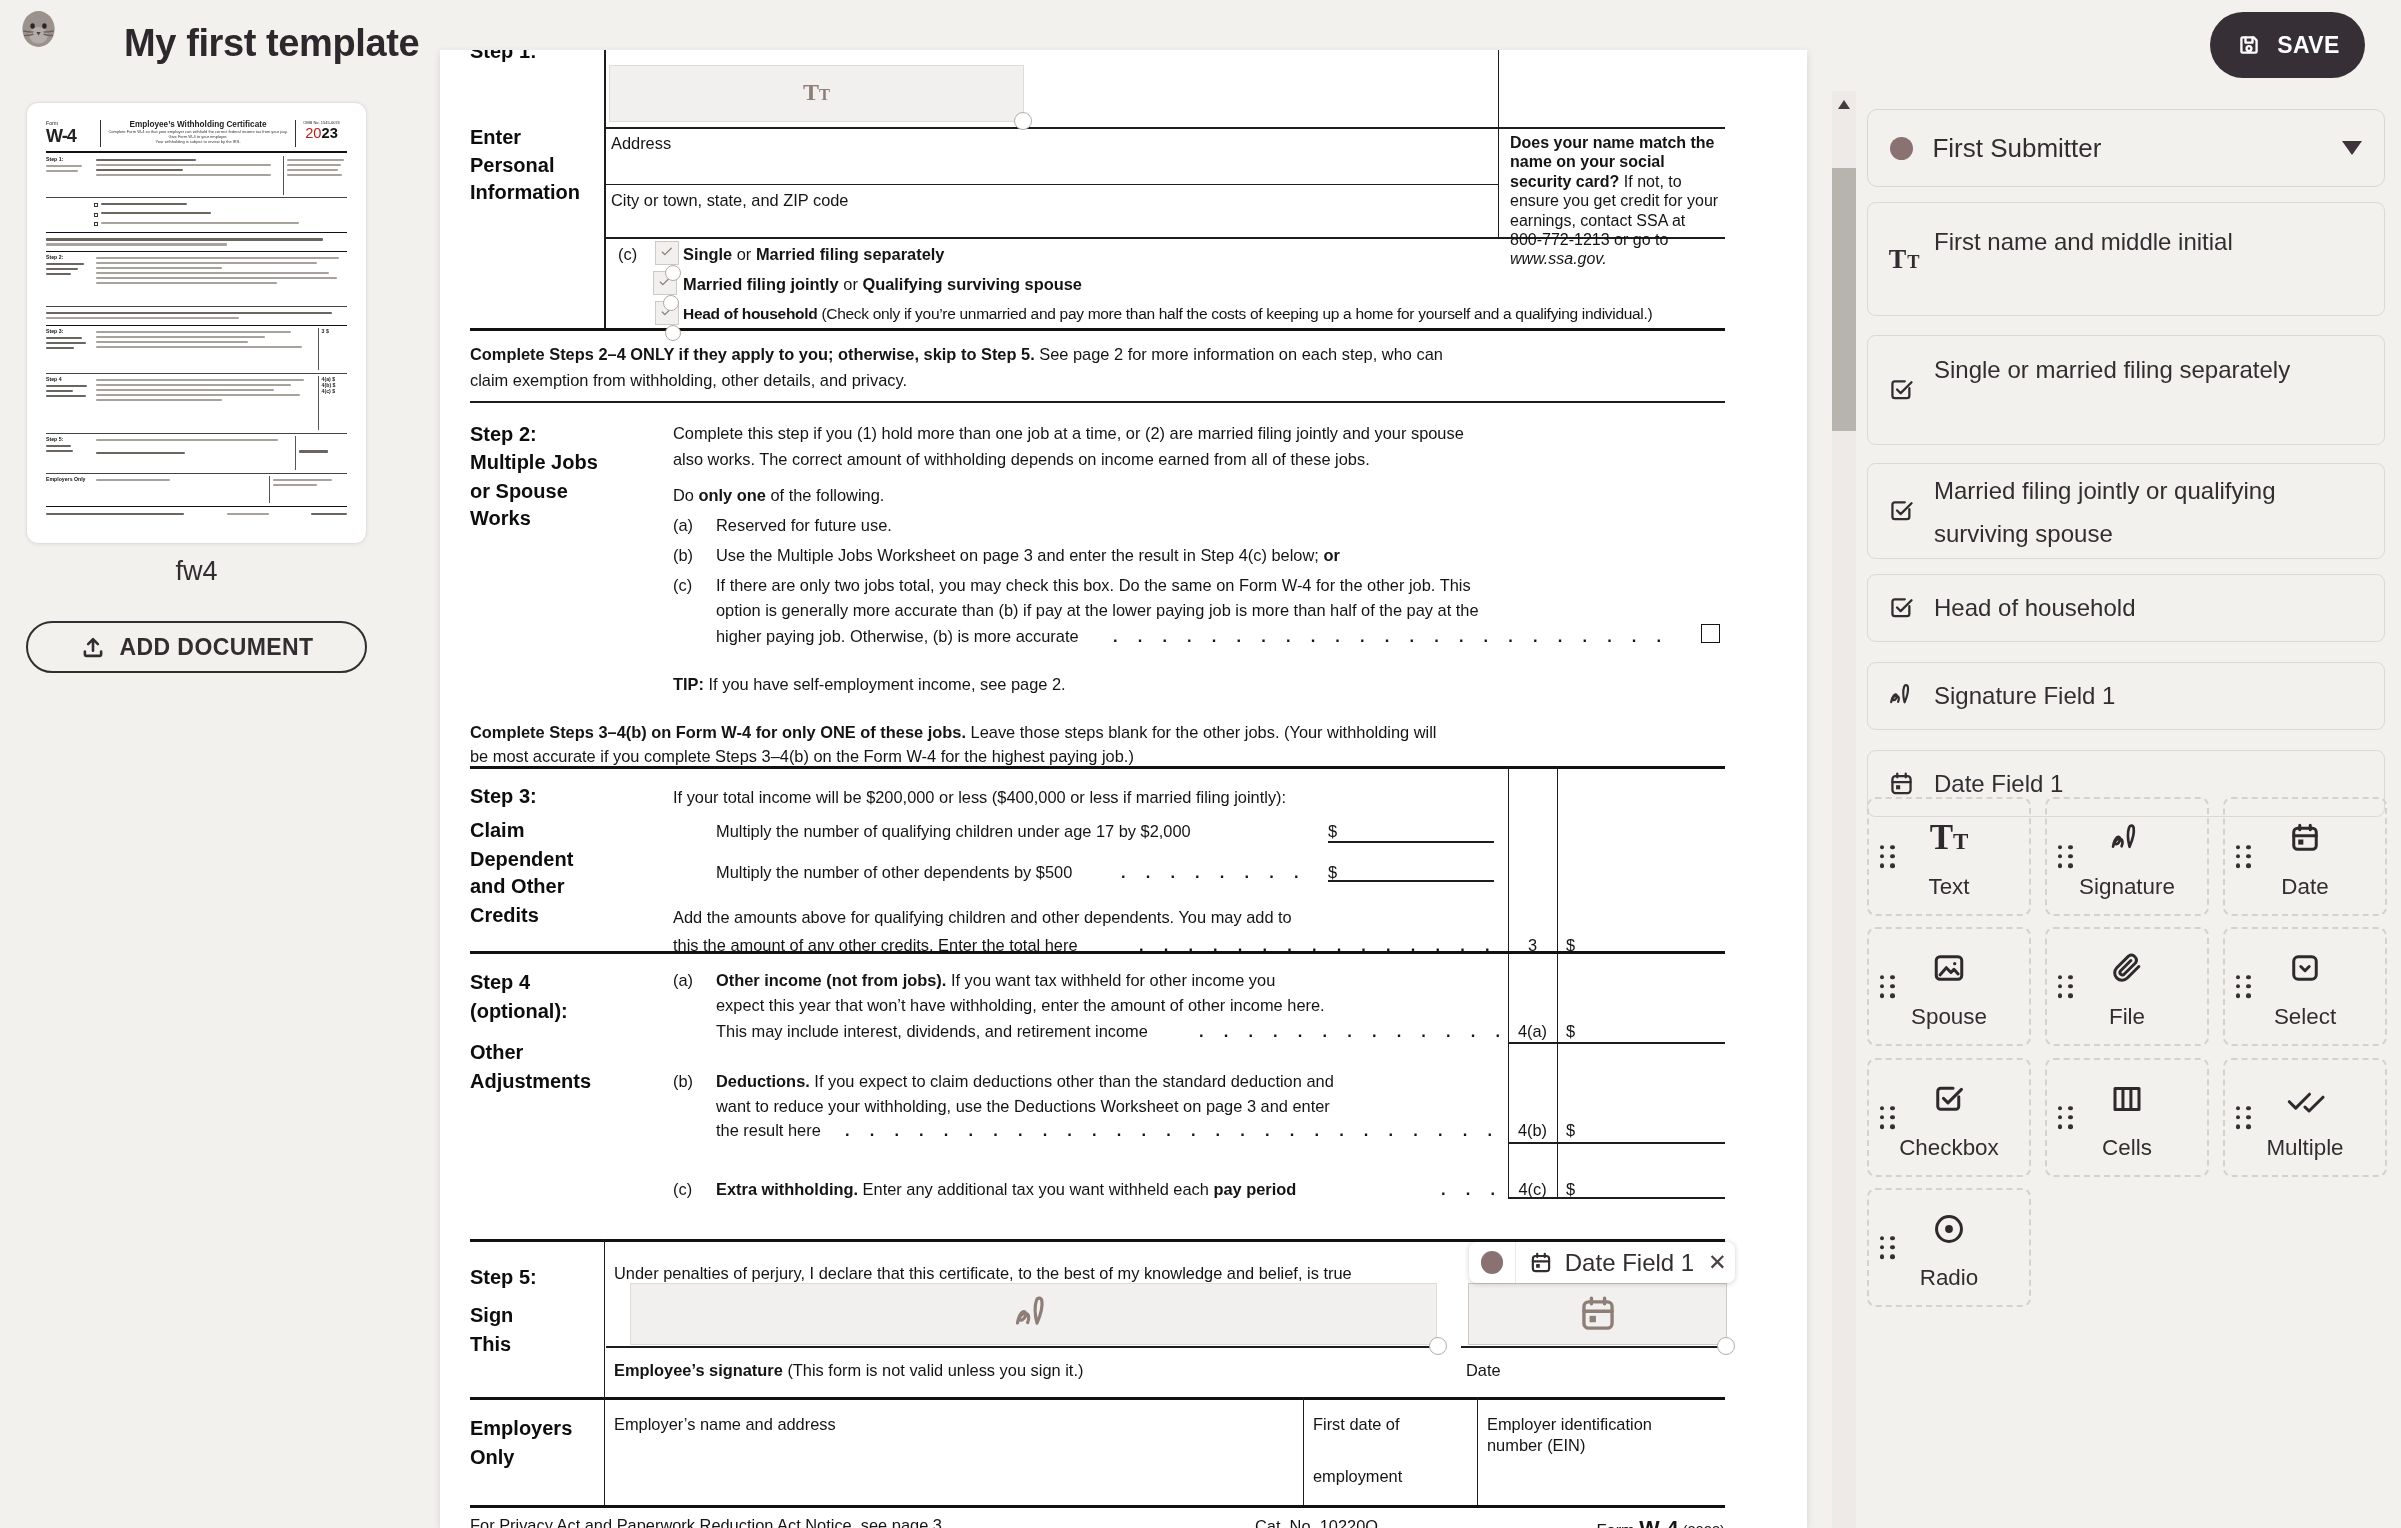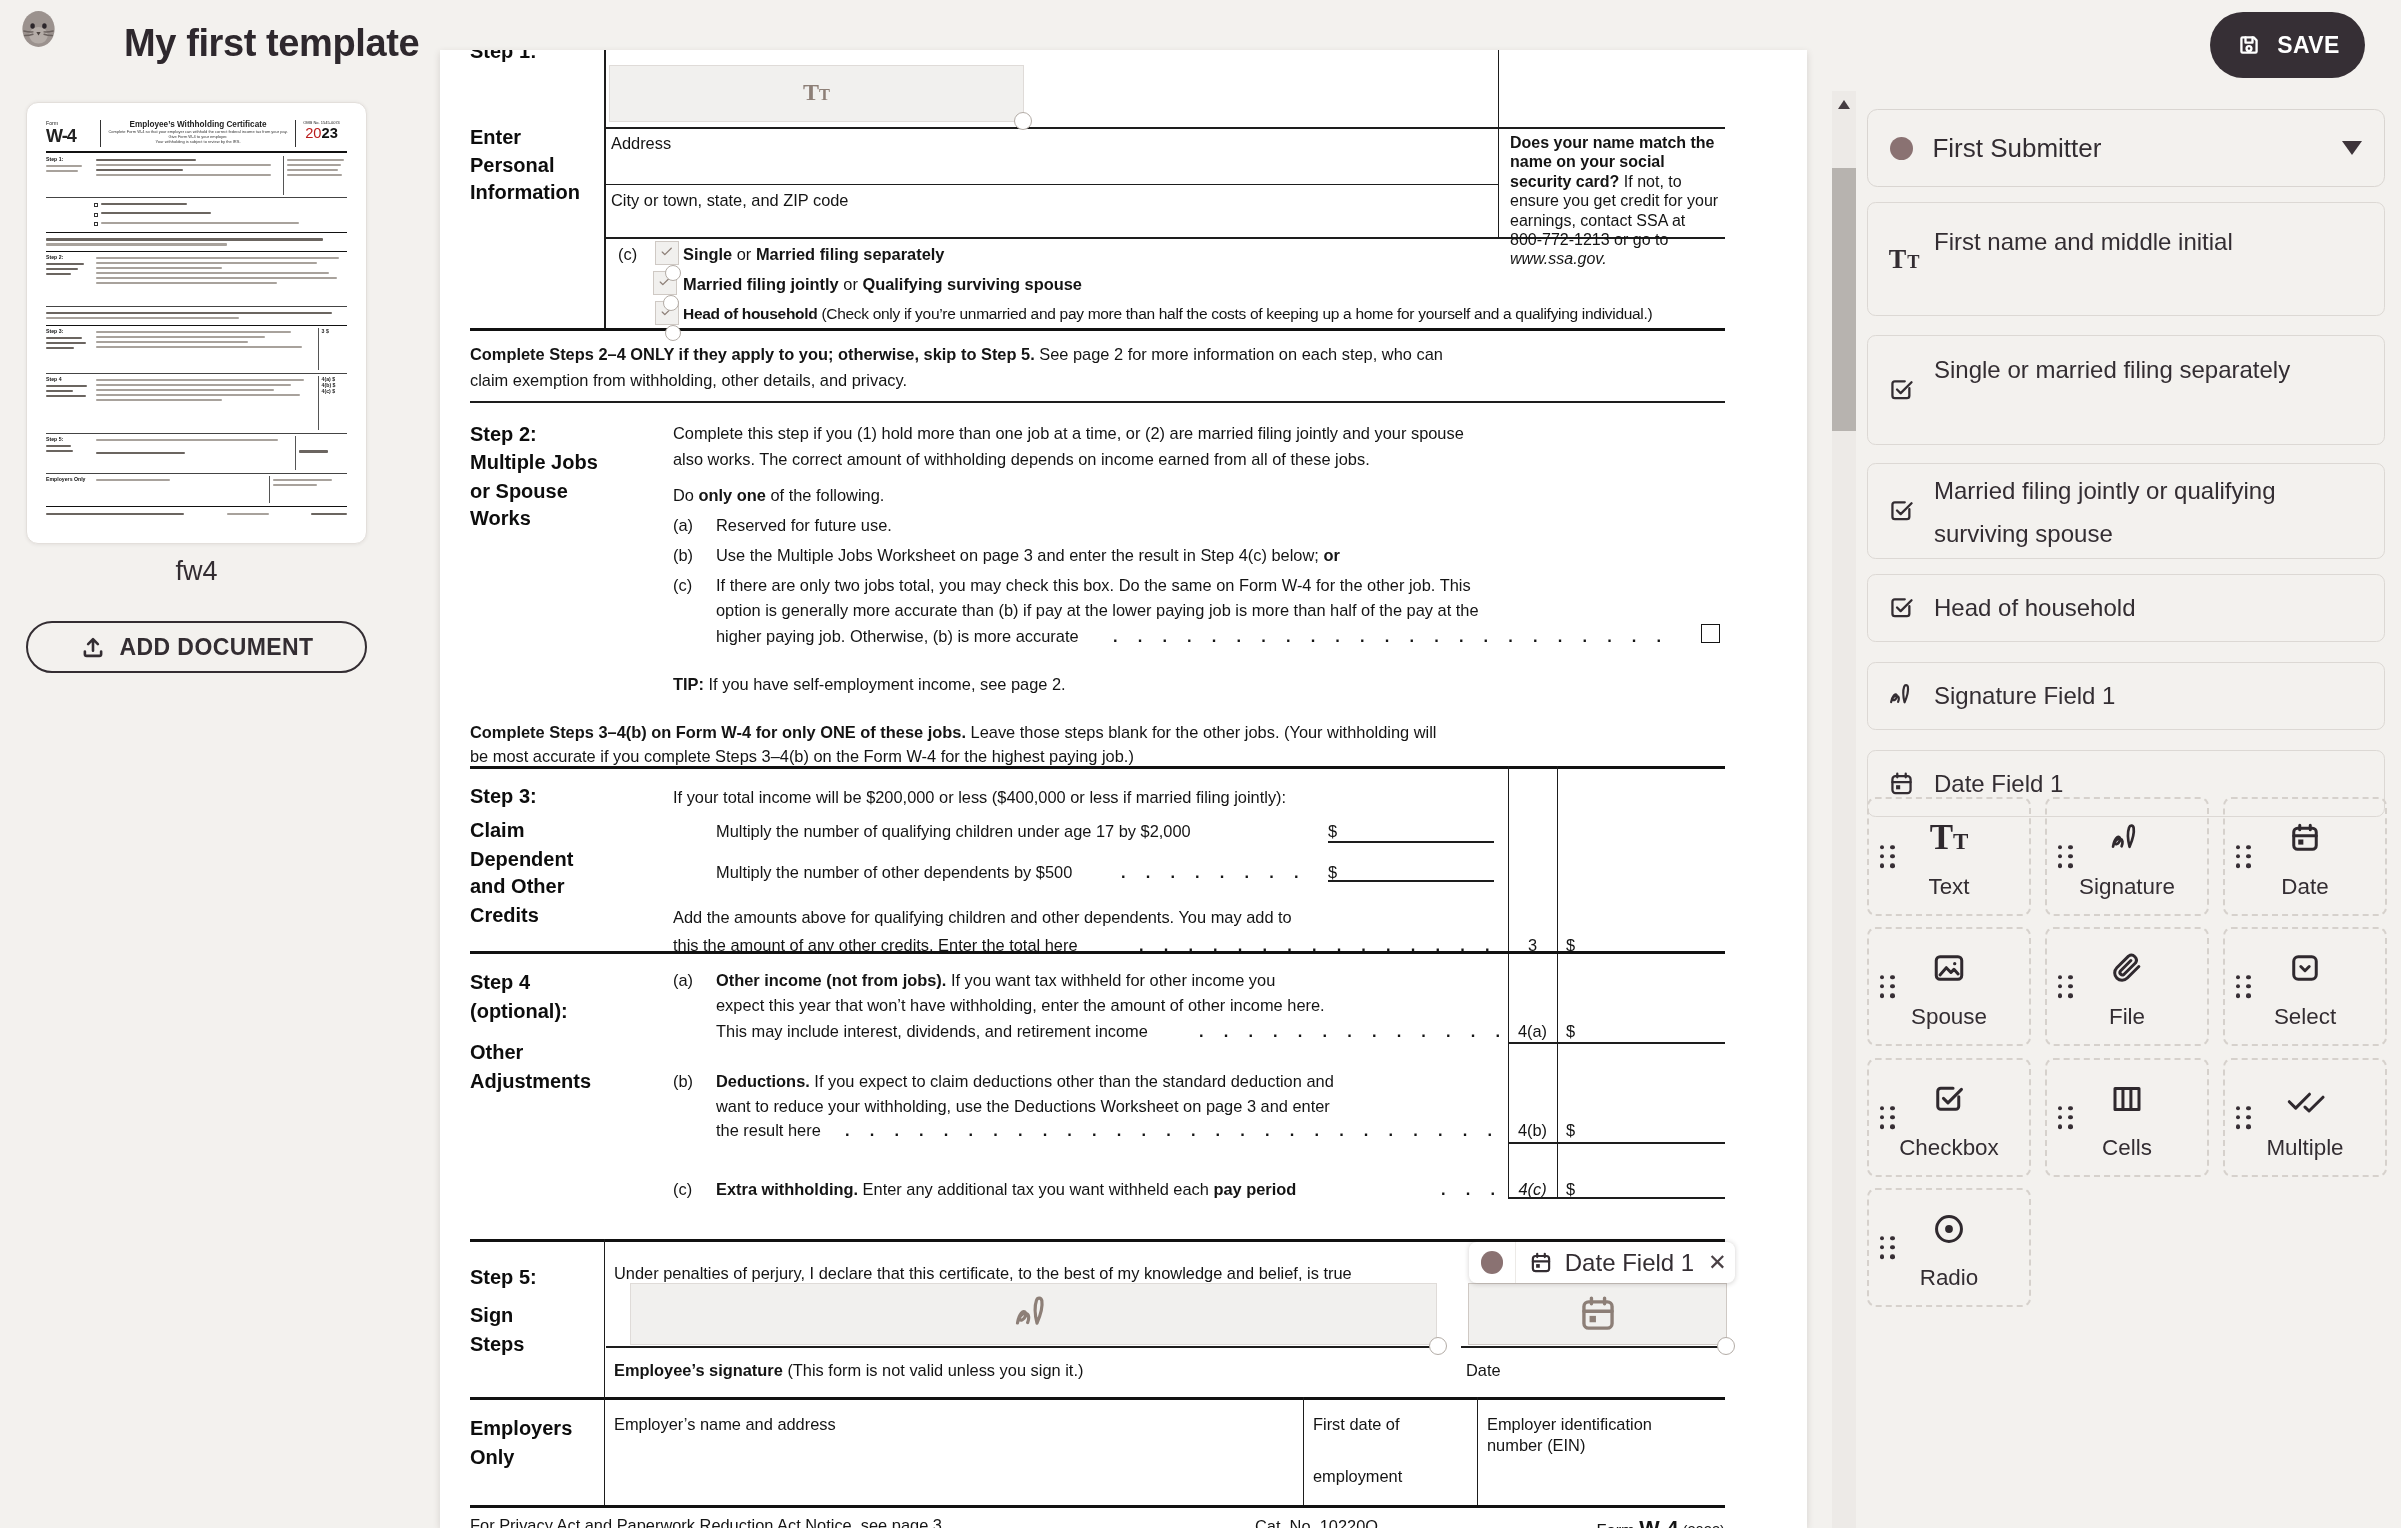--- a/index.html
+++ b/index.html
@@ -362,29 +362,29 @@
   <div class="dt" style="left:276px;top:1047px;">want to reduce your withholding, use the Deductions Worksheet on page 3 and enter</div>
   <div class="dt" style="left:276px;top:1071px;">the result here</div>
   <div class="dots" style="left:405px;top:1071px;width:656px;">. . . . . . . . . . . . . . . . . . . . . . . . . . . . . . . . . . . . . . . . . . . .</div>
   <div class="dt b" style="left:1068px;top:1071px;width:49px;text-align:center;">4(b)</div>
   <div class="dt b" style="left:1126px;top:1071px;">$</div>
   <div class="hl" style="left:1068px;top:1092px;width:217px;"></div>
 
   <div class="dt b" style="left:233px;top:1130px;">(c)</div>
   <div class="dt" style="left:276px;top:1130px;"><b>Extra withholding.</b><span> Enter any additional tax you want withheld each </span><b>pay period</b></div>
   <div class="dots" style="left:1001px;top:1130px;width:60px;">. . . . . . . . . . . . . . . . . . . . . . . . . . . . . . . . . . . . . . . . . . . .</div>
-  <div class="dt b" style="left:1068px;top:1130px;width:49px;text-align:center;font-style:italic;">4(c)</div>
+  <div class="dt b" style="left:1068px;top:1130px;width:49px;text-align:center;">4(c)</div>
   <div class="dt b" style="left:1126px;top:1130px;">$</div>
   <div class="hl" style="left:1068px;top:1147px;width:217px;"></div>
 
   <div class="hl thick" style="left:30px;top:1189px;width:1255px;"></div>
 
   <div class="stp" style="left:30px;top:1216px;">Step 5:</div>
   <div class="stp" style="left:30px;top:1254px;">Sign</div>
-  <div class="stp" style="left:30px;top:1283px;">Steps</div>
+  <div class="stp" style="left:30px;top:1283px;">This</div>
   <div class="vl" style="left:164px;top:1189px;height:158px;width:1.3px;"></div>
 
   <div class="dt" style="left:174px;top:1214px;">Under penalties of perjury, I declare that this certificate, to the best of my knowledge and belief, is true</div>
 
   <div class="ovl noline" style="left:190px;top:1233px;width:807px;height:62px;">
     <svg class="ic ovl-glyph abs" style="left:50%;top:50%;transform:translate(-50%,-50%);stroke-width:1.7;" width="45" height="45" viewBox="0 0 24 24">
       <path d="M3.2 16.8c.8-5 3.3-7.3 4.3-5.5.9 1.7-1.9 5-3 3.6-.9-1.2 1.5-3.5 3.3-3.1 1.6.4 1.7 2.5.8 4.8"></path>
       <path d="M13.6 16.9c-1-4-1.4-8.9-.3-12.1.6-1.8 2.6-1.6 2.9.2.5 3.3-1.1 8.4-2.6 11.9z"></path>
     </svg>
   </div>

